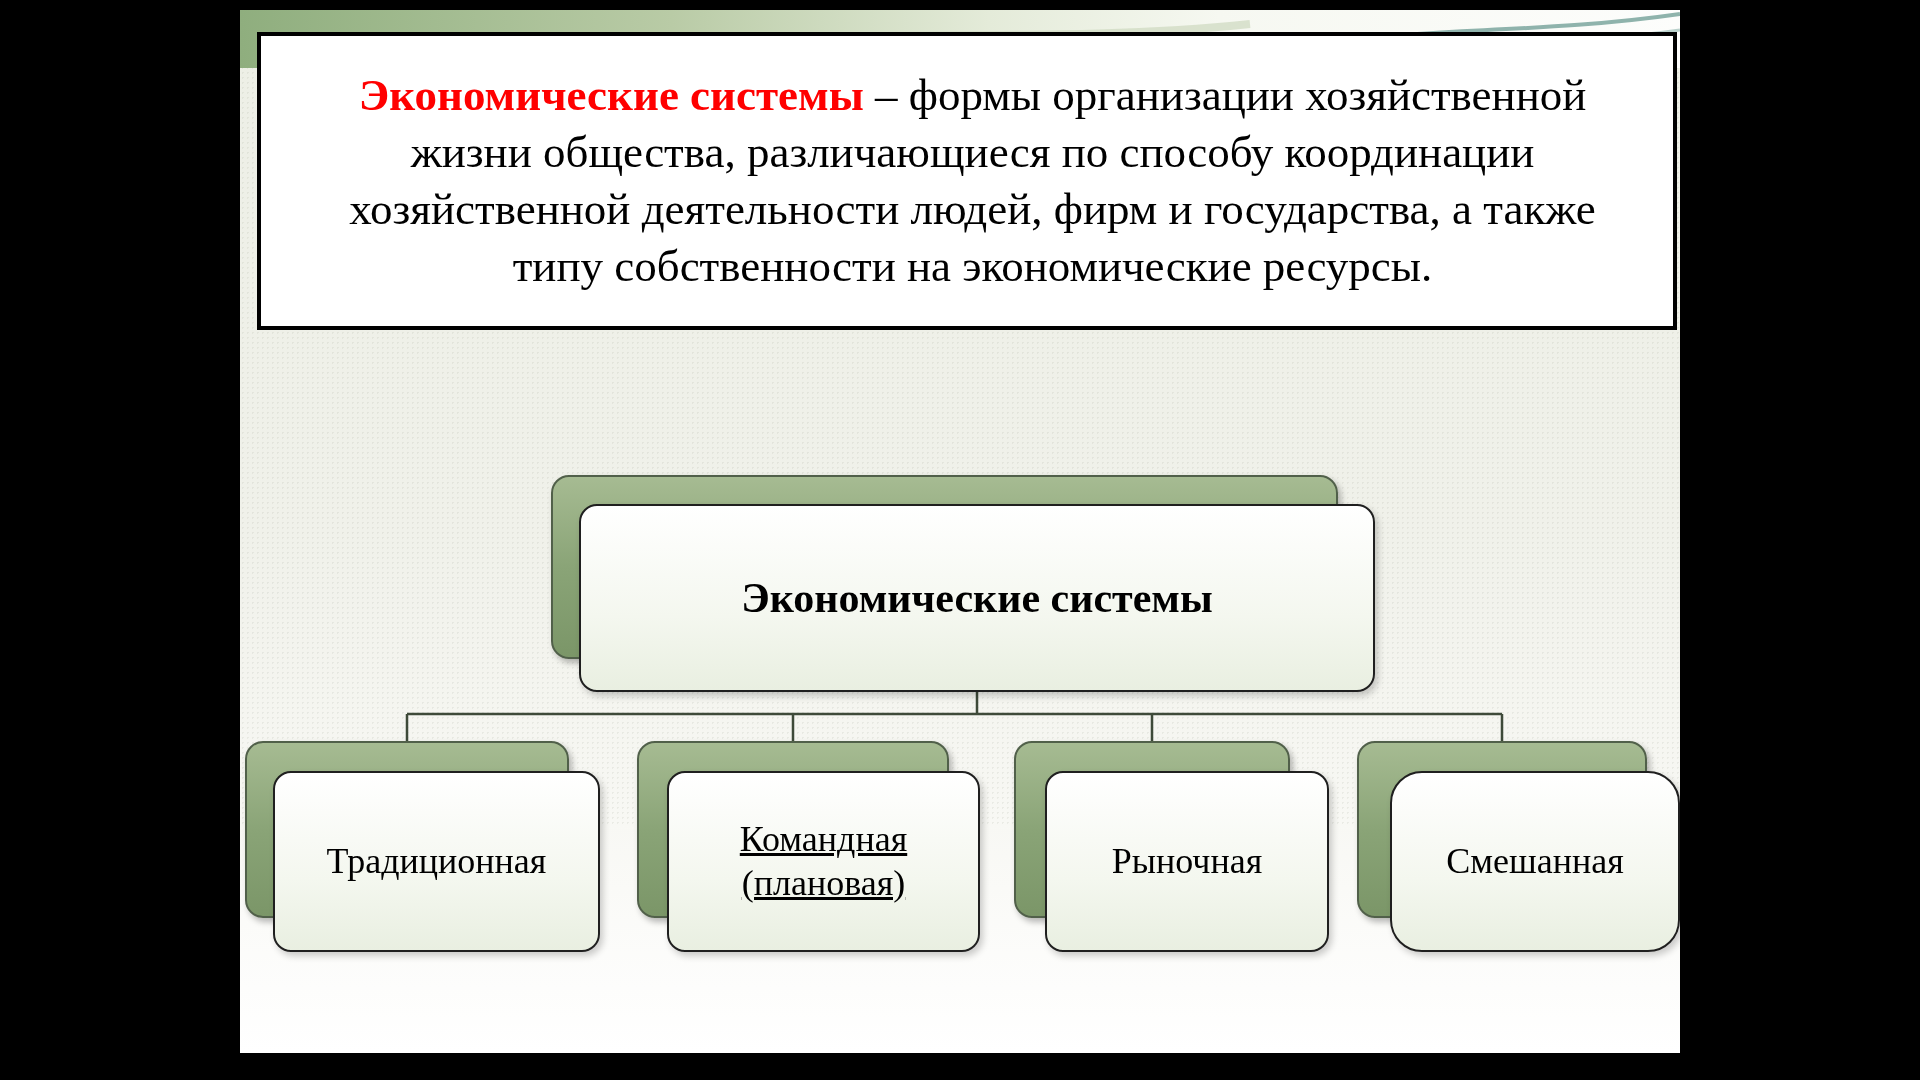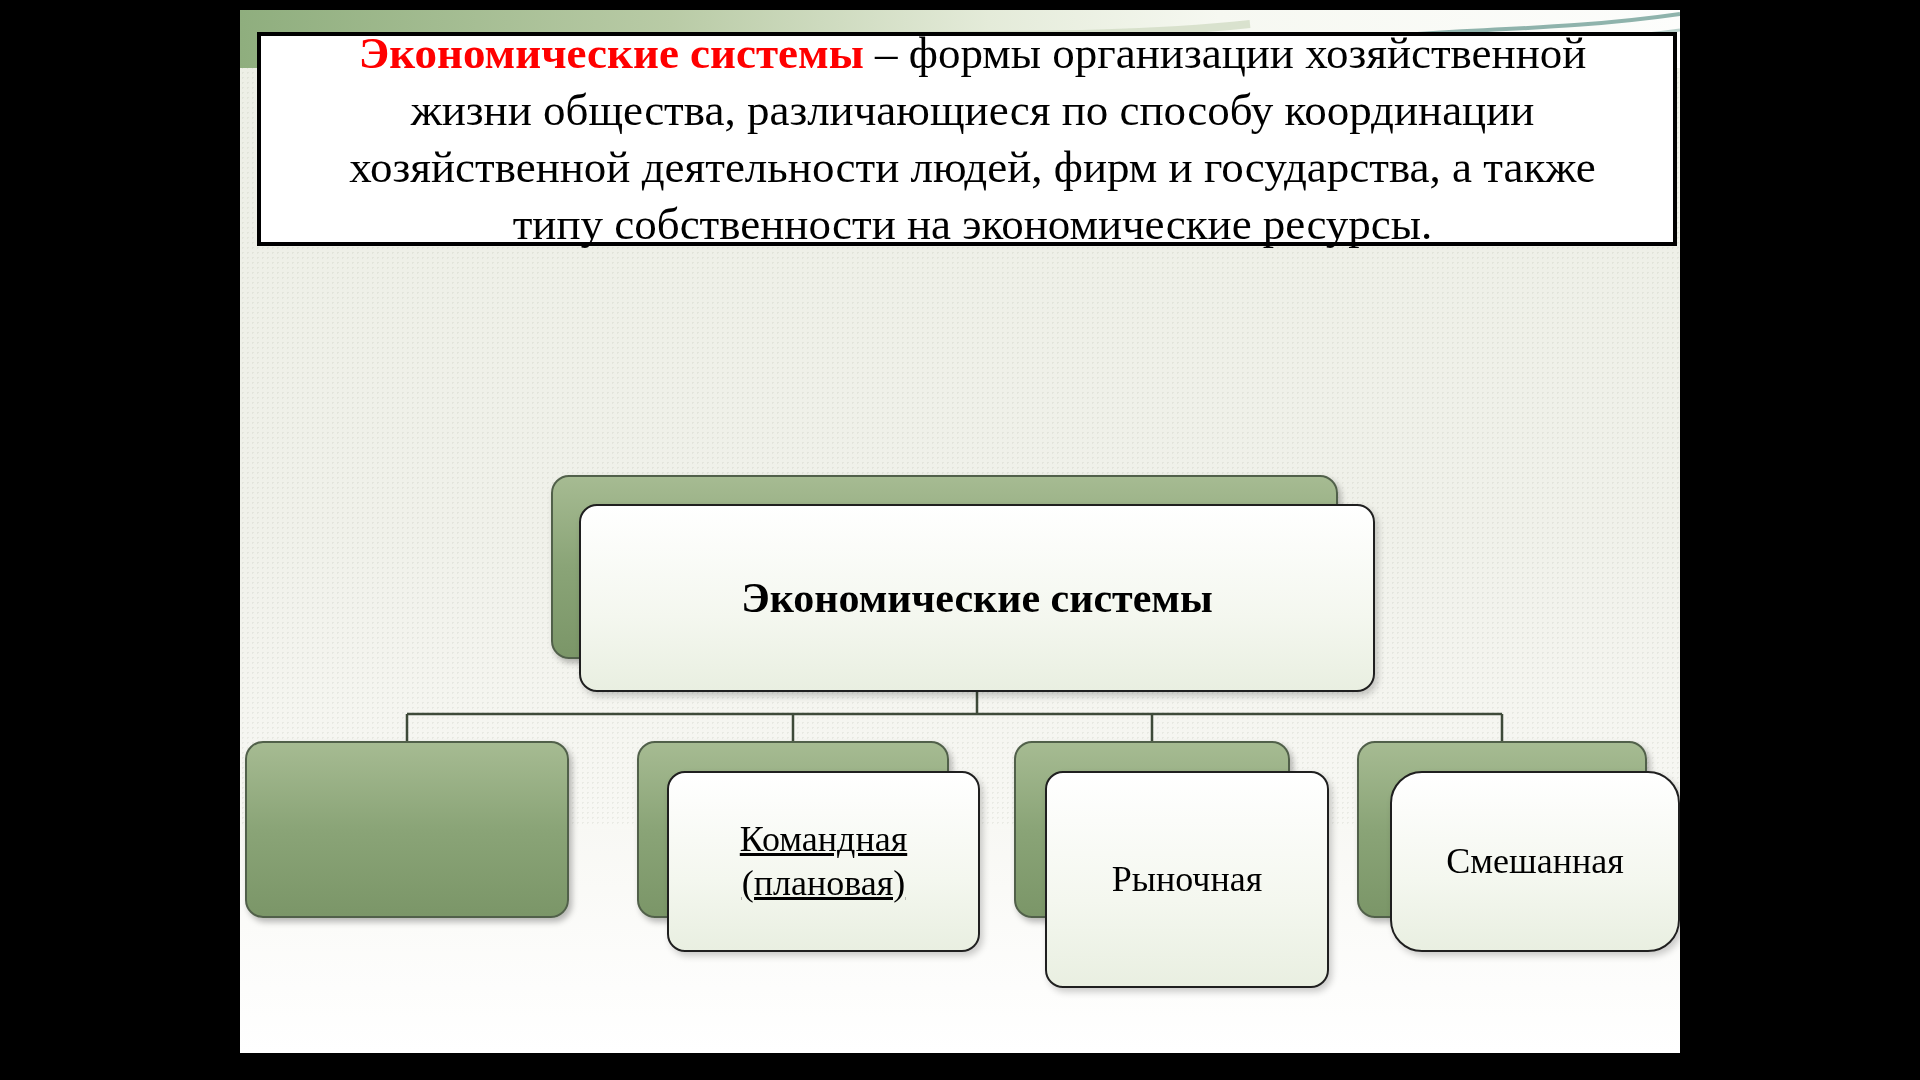--- a/index.html
+++ b/index.html
@@ -30,21 +30,21 @@
   .decor-band {
     position: absolute; top: 0; left: 0; width: 1440px; height: 58px;
     background: linear-gradient(90deg, #8fae7e 0%, #b9cba6 30%, #e4ebd9 52%, #f6f8f1 68%, #fdfdfc 100%);
     z-index: 1;
   }
   .decor-band svg { position: absolute; top: 0; left: 0; }
 
   
   .def-box {
     position: absolute;
-    left: 17px; right: 3px; top: 22px; height: 214px;
+    left: 17px; right: 3px; top: 22px; height: 298px;
     background: #ffffff;
     border: 4px solid #000000;
     box-sizing: border-box;
     display: flex; align-items: center; justify-content: center;
     z-index: 3;
     padding-left: 11px;
   }
   .def-text {
     text-align: center;
     font-size: 45px;
@@ -83,21 +83,21 @@
   
   .root-back  { left: 311px; top: 465px; width: 787px; height: 184px; }
   .root-front { left: 339px; top: 494px; width: 796px; height: 188px; }
 
   
   .c1-back  { left: 5px;    top: 731px; width: 324px; height: 177px; }
   .c1-front { left: 33px;   top: 761px; width: 327px; height: 181px; }
   .c2-back  { left: 397px;  top: 731px; width: 312px; height: 177px; }
   .c2-front { left: 427px;  top: 761px; width: 313px; height: 181px; text-decoration: underline; }
   .c3-back  { left: 774px;  top: 731px; width: 276px; height: 177px; }
-  .c3-front { left: 805px;  top: 761px; width: 284px; height: 217px; }
+  .c3-front { left: 805px;  top: 761px; width: 284px; height: 181px; }
   .c4-back  { left: 1117px; top: 731px; width: 290px; height: 177px; }
   .c4-front { left: 1150px; top: 761px; width: 290px; height: 181px; border-radius: 32px; }
 
   .connectors {
     position: absolute; left: 0; top: 0;
     z-index: 1;
   }
 </style>
 </head>
 <body>
@@ -129,20 +129,23 @@
              M912,704 L912,732
              M1262,704 L1262,732" stroke="#3e4a39" stroke-width="2.5" fill="none"></path>
   </svg>
 
   <div class="node-back root-back"></div>
   <div class="node-front root-front">
     <span>Экономические системы</span>
   </div>
 
   <div class="node-back c1-back"></div>
+  <div class="node-front child-front c1-front">
+    <span>Традиционная</span>
+  </div>
 
   <div class="node-back c2-back"></div>
   <div class="node-front child-front c2-front">
     <span>Командная (плановая)</span>
   </div>
 
   <div class="node-back c3-back"></div>
   <div class="node-front child-front c3-front">
     <span>Рыночная</span>
   </div>

